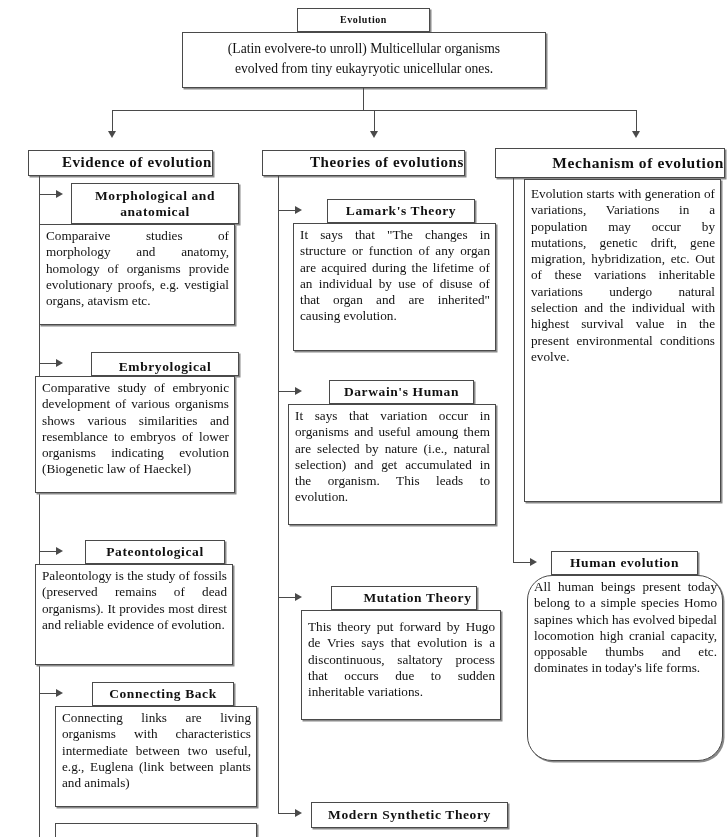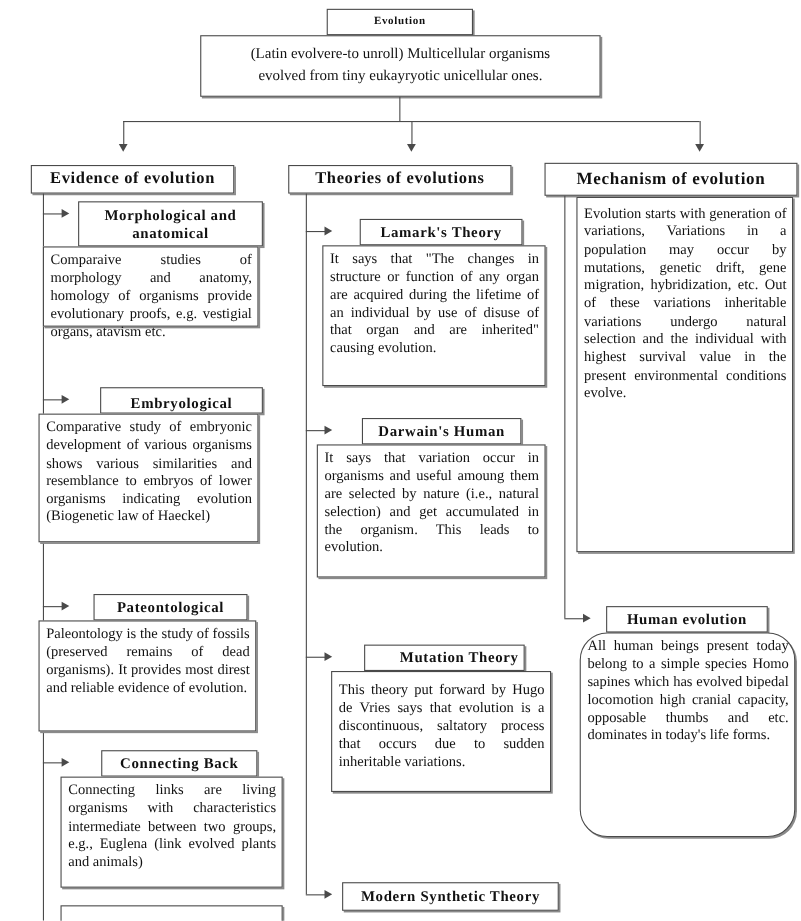--- a/index.html
+++ b/index.html
@@ -46,21 +46,21 @@
   }
   .arrow-right{
     position:absolute;width:0;height:0;
     border-top:4px solid transparent;
     border-bottom:4px solid transparent;
     border-left:7px solid #4a4a4a;
   }
 
   
   .t-title{font-size:10px;}
-  .t-colhdr{font-size:15px;}
+  .t-colhdr{font-size:15px;justify-content:flex-end;}
   .t-subhdr{font-size:13.5px;}
   .t-body{font-size:13.2px;}
   .t-intro{font-size:13.6px;line-height:1.45;}
 </style>
 </head>
 <body>
 
 <div class="canvas">
 
   <div class="box hdr t-title" style="left:297px;top:8px;width:133px;height:24px;">
@@ -87,21 +87,21 @@
   <div class="box hdr t-colhdr" style="left:28px;top:150px;width:185px;height:26px;">
     <span>Evidence  of  evolution</span>
   </div>
   <div class="line vline" style="left:39px;top:176px;height:661px;"></div>
 
   <div class="line hline" style="left:39px;top:194px;width:18px;"></div>
   <div class="arrow-right" style="left:56px;top:190px;"></div>
   <div class="box hdr t-subhdr" style="left:71px;top:183px;width:168px;height:41px;flex-direction:column;">
     <span>Morphological and anatomical</span>
   </div>
-  <div class="box body-txt t-body" style="left:39px;top:224px;width:196px;height:73px;">
+  <div class="box body-txt t-body" style="left:39px;top:224px;width:196px;height:101px;">
     <span>Comparaive studies of morphology and anatomy, homology of organisms provide evolutionary proofs, e.g. vestigial organs, atavism etc.</span>
   </div>
 
   <div class="line hline" style="left:39px;top:363px;width:18px;"></div>
   <div class="arrow-right" style="left:56px;top:359px;"></div>
   <div class="box hdr t-subhdr" style="left:91px;top:352px;width:148px;height:24px;align-items:flex-end;">
     <span>Embryological</span>
   </div>
   <div class="box body-txt t-body" style="left:35px;top:376px;width:200px;height:117px;">
     <span>Comparative study of embryonic development of various organisms shows various similarities and resemblance to embryos of lower organisms indicating evolution (Biogenetic law of Haeckel)</span>
@@ -115,21 +115,21 @@
   <div class="box body-txt t-body" style="left:35px;top:564px;width:198px;height:101px;">
     <span>Paleontology is the study of fossils (preserved remains of dead organisms). It provides most direst and reliable evidence of evolution.</span>
   </div>
 
   <div class="line hline" style="left:39px;top:693px;width:18px;"></div>
   <div class="arrow-right" style="left:56px;top:689px;"></div>
   <div class="box hdr t-subhdr" style="left:92px;top:682px;width:142px;height:24px;">
     <span>Connecting  Back</span>
   </div>
   <div class="box body-txt t-body" style="left:55px;top:706px;width:202px;height:101px;">
-    <span>Connecting links are living organisms with characteristics intermediate between two groups, e.g., Euglena (link evolved plants and animals)</span>
+    <span>Connecting links are living organisms with characteristics intermediate between two useful, e.g., Euglena (link between plants and animals)</span>
   </div>
 
   <div class="box" style="left:55px;top:823px;width:202px;height:40px;"></div>
 
   <div class="box hdr t-colhdr" style="left:262px;top:150px;width:203px;height:26px;">
     <span>Theories of evolutions</span>
   </div>
   <div class="line vline" style="left:278px;top:176px;height:637px;"></div>
 
   <div class="line hline" style="left:278px;top:210px;width:18px;"></div>

